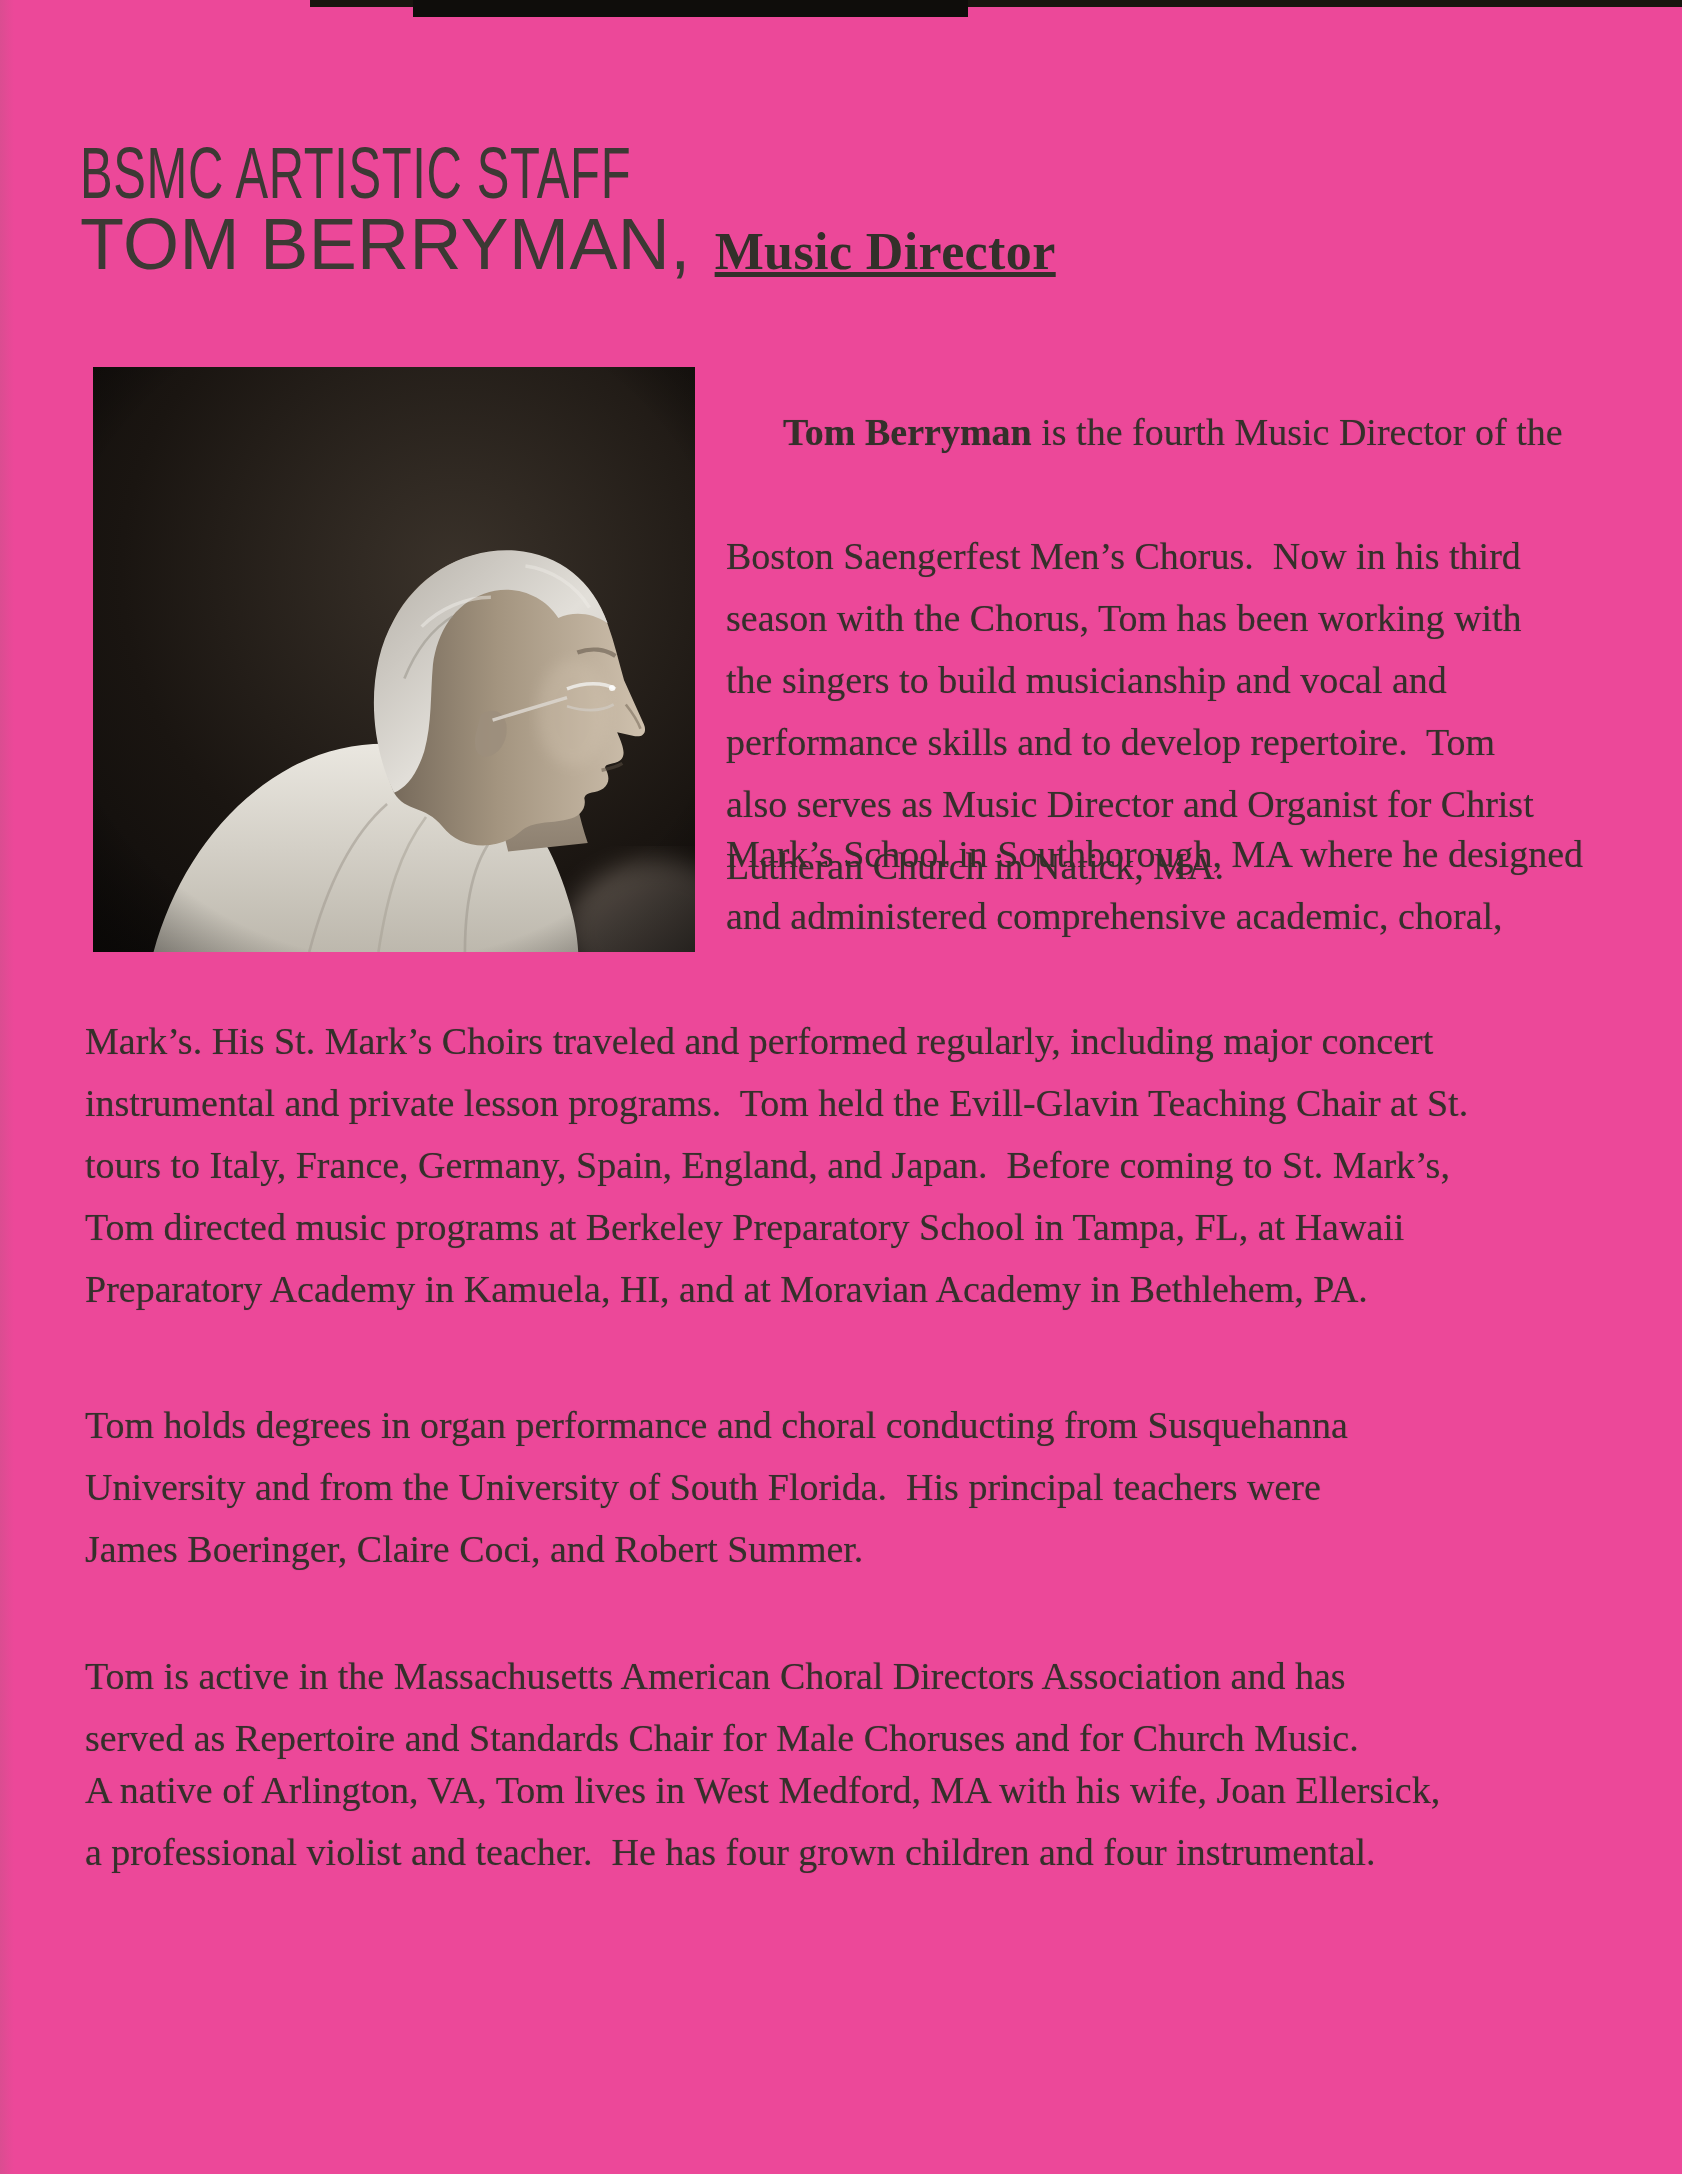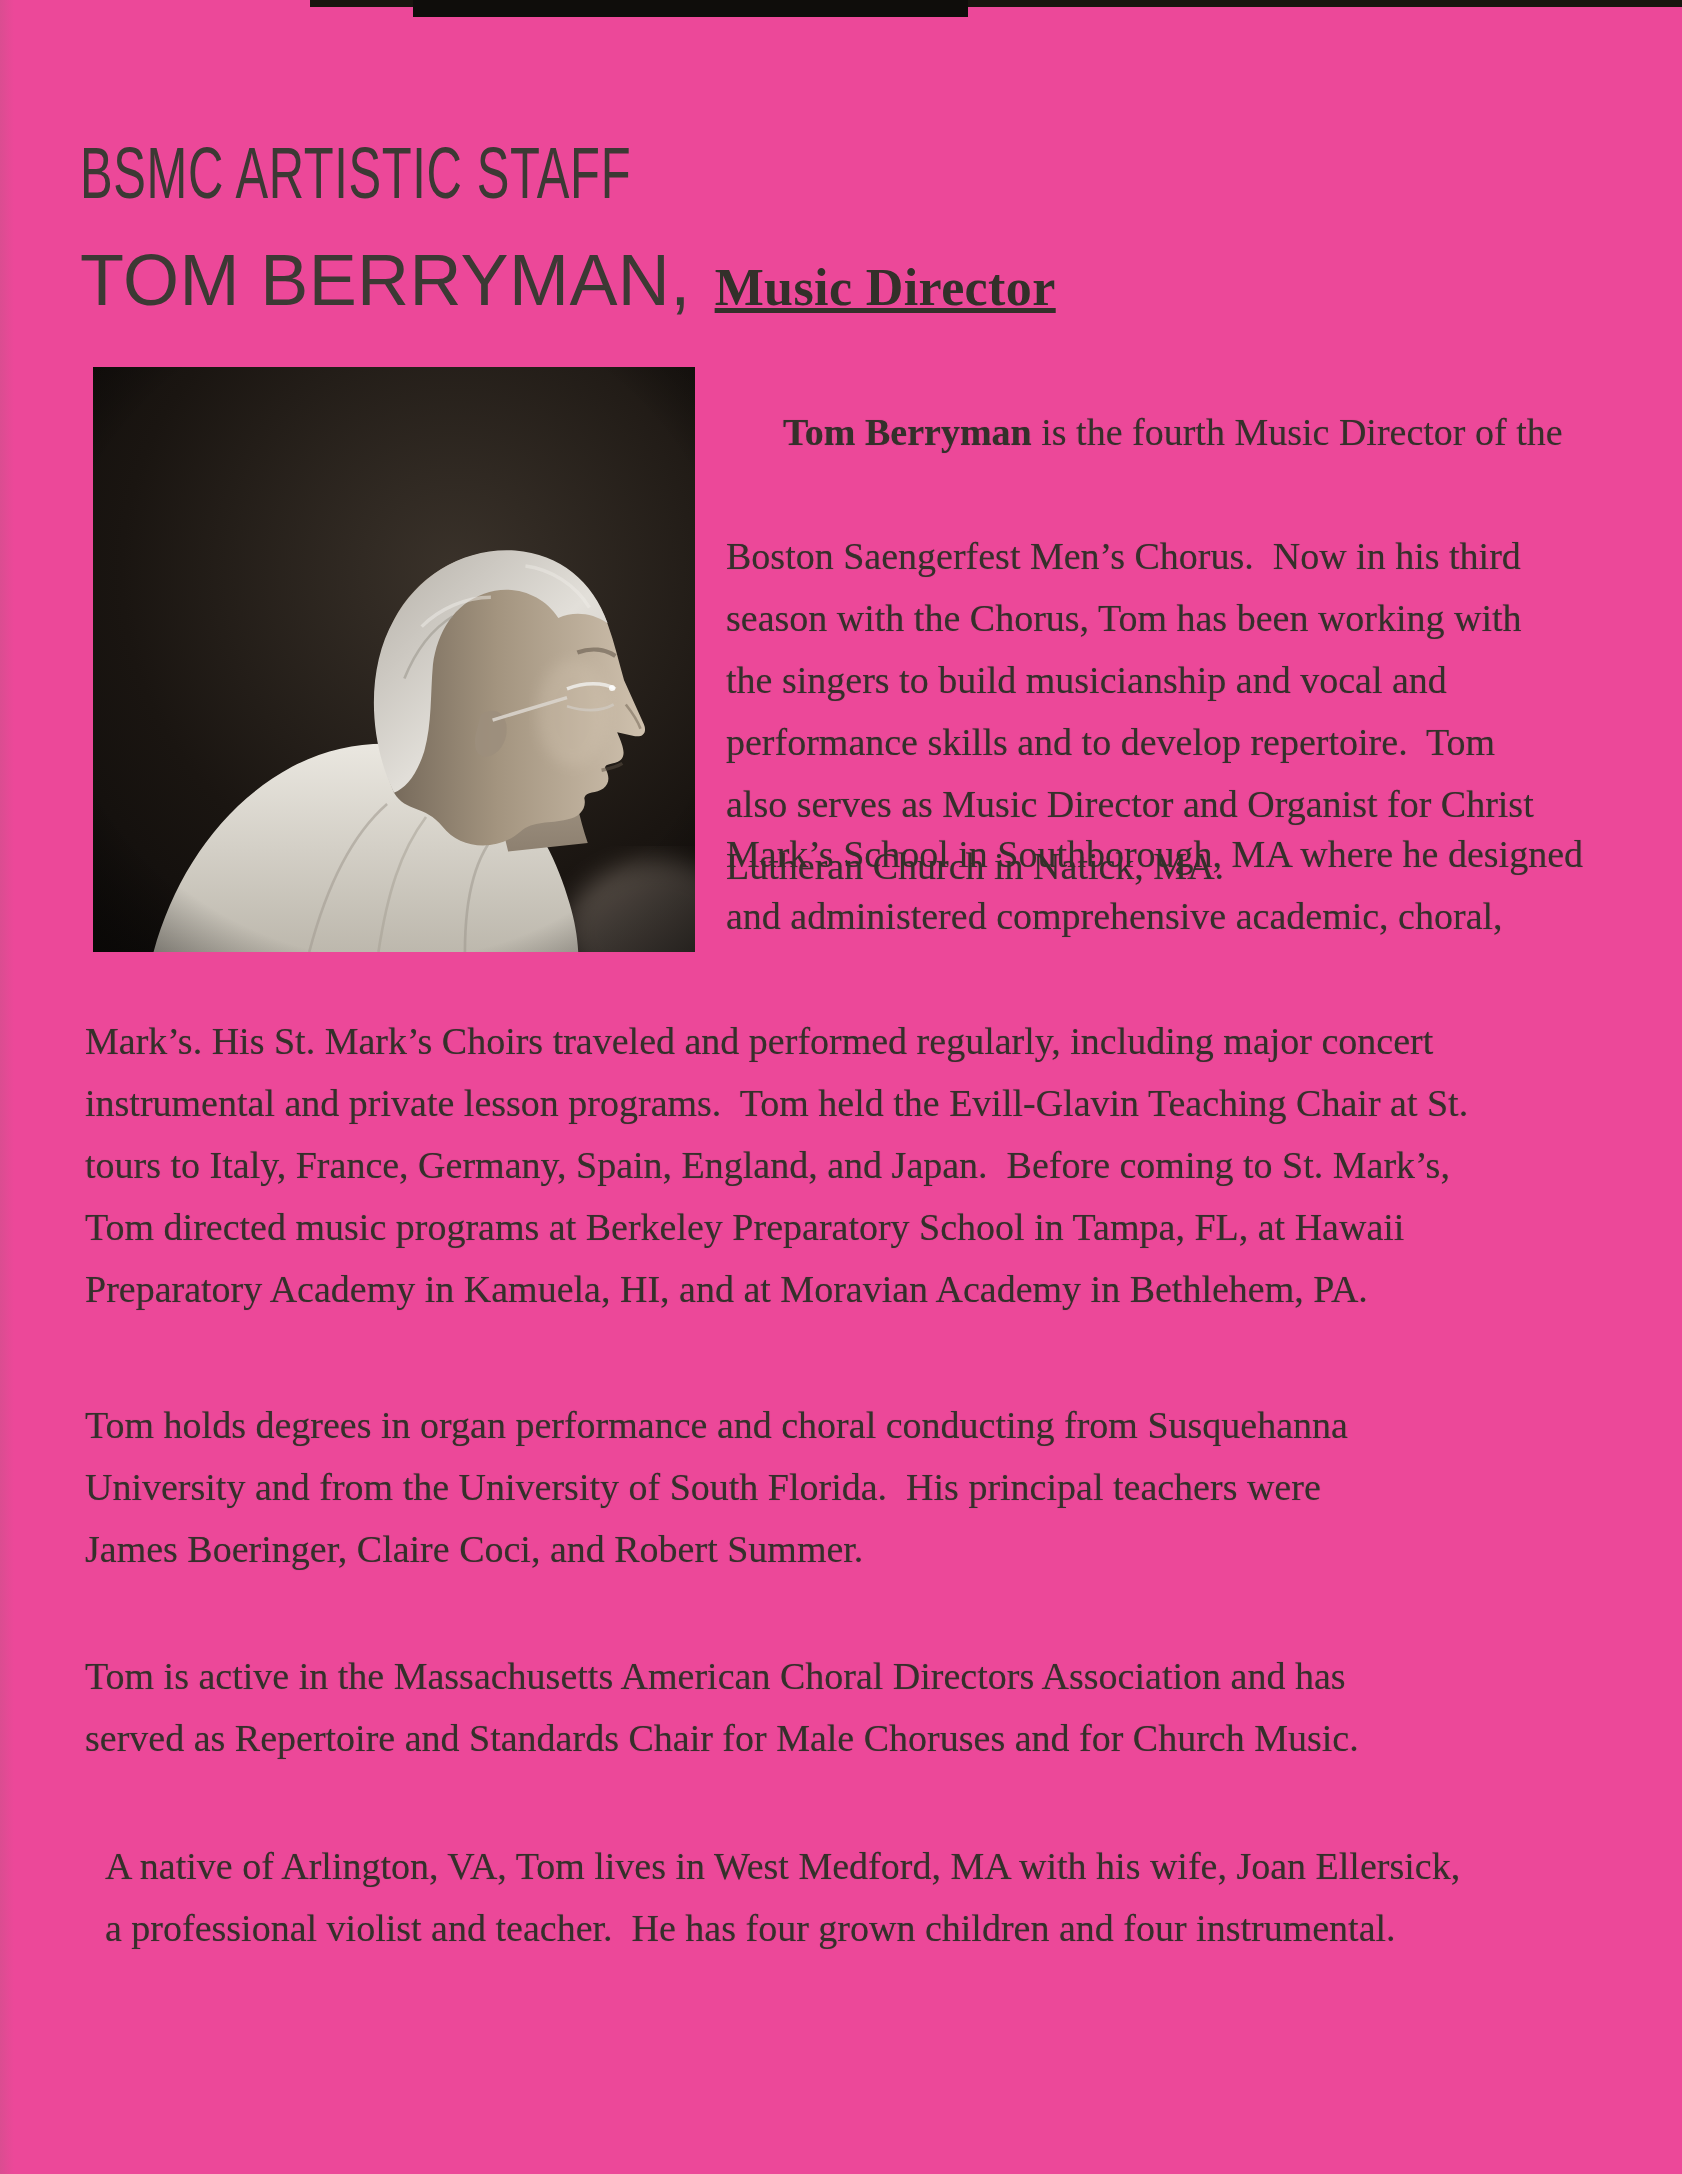--- a/index.html
+++ b/index.html
@@ -21,21 +21,21 @@
   .header-line1 {
     position:absolute; left:80px; top:137px;
     font-family:"Liberation Sans", sans-serif;
     font-size:72px; line-height:1.0; font-weight:400;
     color:#3c3934; white-space:pre;
     transform:scaleX(0.68); transform-origin:left top;
     letter-spacing:0.9px;
   }
   .header-line2 {
     position:absolute; left:80px; top:208px;
-    display:flex; align-items:baseline; white-space:pre;margin-top:36px;
+    display:flex; align-items:baseline; white-space:pre;
   }
   .header-name {
     font-family:"Liberation Sans", sans-serif;
     font-size:72px; line-height:1.0; font-weight:400;
     color:#3c3934; letter-spacing:0.4px;
   }
   .header-role {
     font-size:52px; font-weight:bold; color:#33302a;
     margin-left:24px; letter-spacing:0.4px;text-decoration:underline;
   }
@@ -47,21 +47,21 @@
   .bold { font-weight:bold; }
 
   .col-left  { left:85px; }
   .col-right { left:726px; }
 
   #p1  { top:339px; }
   #p2a { top:823px; }
   #p2b { top:1010px; }
   #p3  { top:1394px; }
   #p4  { top:1645px; }
-  #p5  { top:1835px;margin-left:20px; }
+  #p5  { top:1759px; }
 
   
   .photo {
     position:absolute; left:93px; top:367px;
     width:602px; height:585px;
     background:#17120f;
   }
   .photo svg { display:block; width:100%; height:100%; }
 </style>
 </head>

